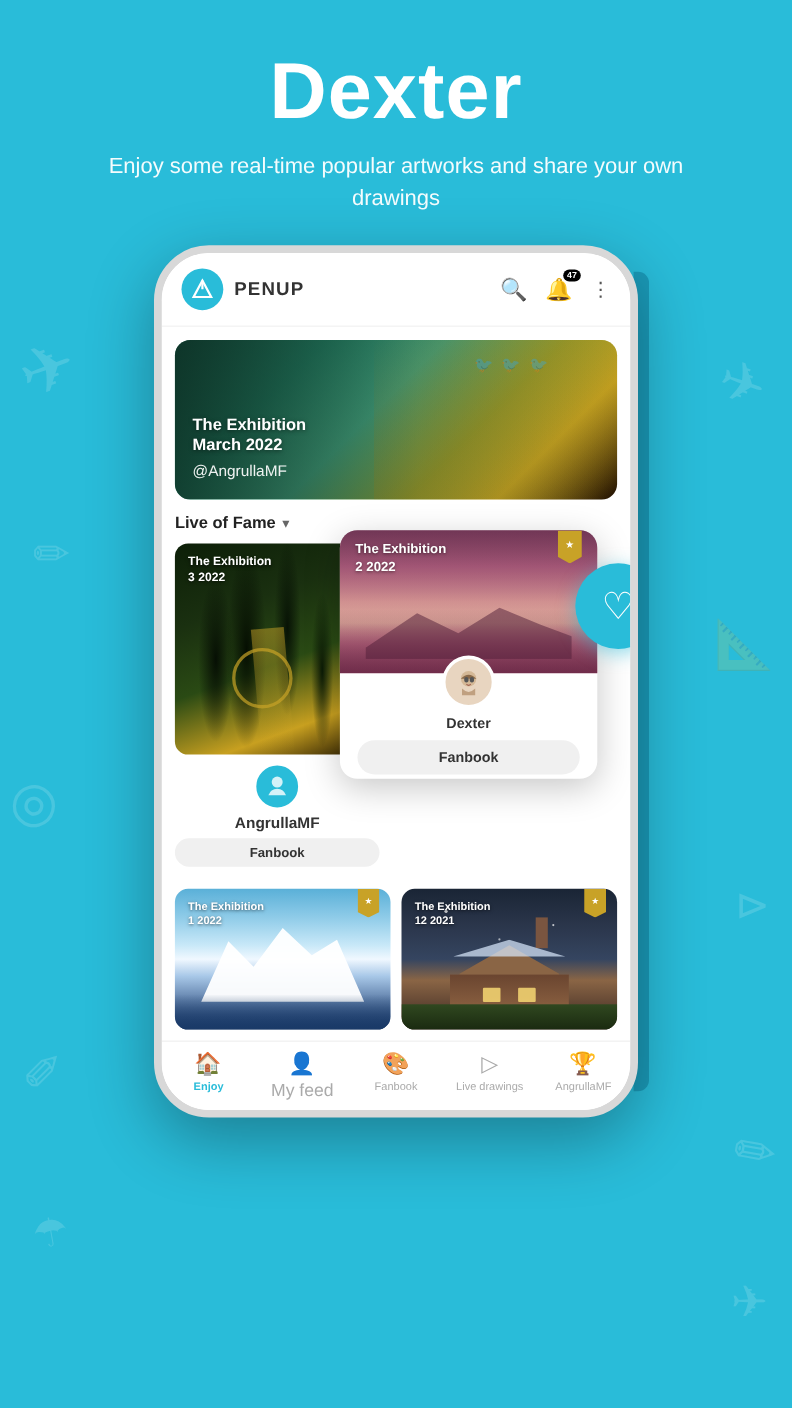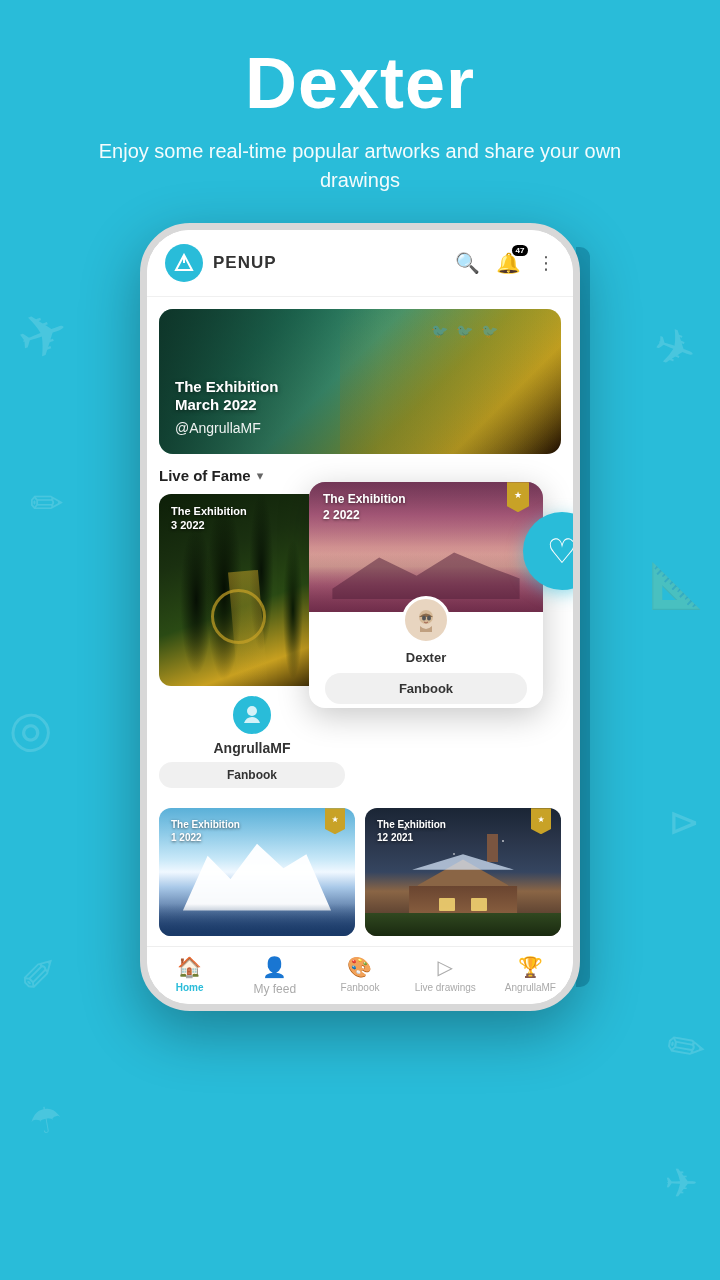--- a/index.html
+++ b/index.html
@@ -184,26 +184,26 @@
             <div style="position:absolute; top:0; right:10px; width:20px; height:26px; background:#c8a227; clip-path:polygon(0 0,100% 0,100% 80%,50% 100%,0 80%); display:flex; align-items:center; justify-content:center;">
               <span style="color:white; font-size:8px; margin-top:-3px;">★</span>
             </div>
           </div>
         </div>
 
         <div style="background:white; display:flex; border-top:1px solid #eee; padding:8px 0 8px;">
 
           <div style="flex:1; display:flex; flex-direction:column; align-items:center; gap:3px; cursor:pointer;">
             <span style="font-size:20px; color:#29bcd9;">🏠</span>
-            <span style="font-size:10px; color:#29bcd9; font-weight:600;">Home</span>
+            <span style="font-size:10px; color:#29bcd9; font-weight:600;">Enjoy</span>
           </div>
 
           <div style="flex:1; display:flex; flex-direction:column; align-items:center; gap:3px; cursor:pointer;">
             <span style="font-size:20px; color:#aaa;">👤</span>
-            <span style="font-size:12px; color:#aaa; font-weight:500;">My feed</span>
+            <span style="font-size:16px; color:#aaa; font-weight:500;">My feed</span>
           </div>
 
           <div style="flex:1; display:flex; flex-direction:column; align-items:center; gap:3px; cursor:pointer;">
             <span style="font-size:20px; color:#aaa;">🎨</span>
             <span style="font-size:10px; color:#aaa; font-weight:500;">Fanbook</span>
           </div>
 
           <div style="flex:1; display:flex; flex-direction:column; align-items:center; gap:3px; cursor:pointer;">
             <span style="font-size:20px; color:#aaa;">▷</span>
             <span style="font-size:10px; color:#aaa; font-weight:500;">Live drawings</span>

